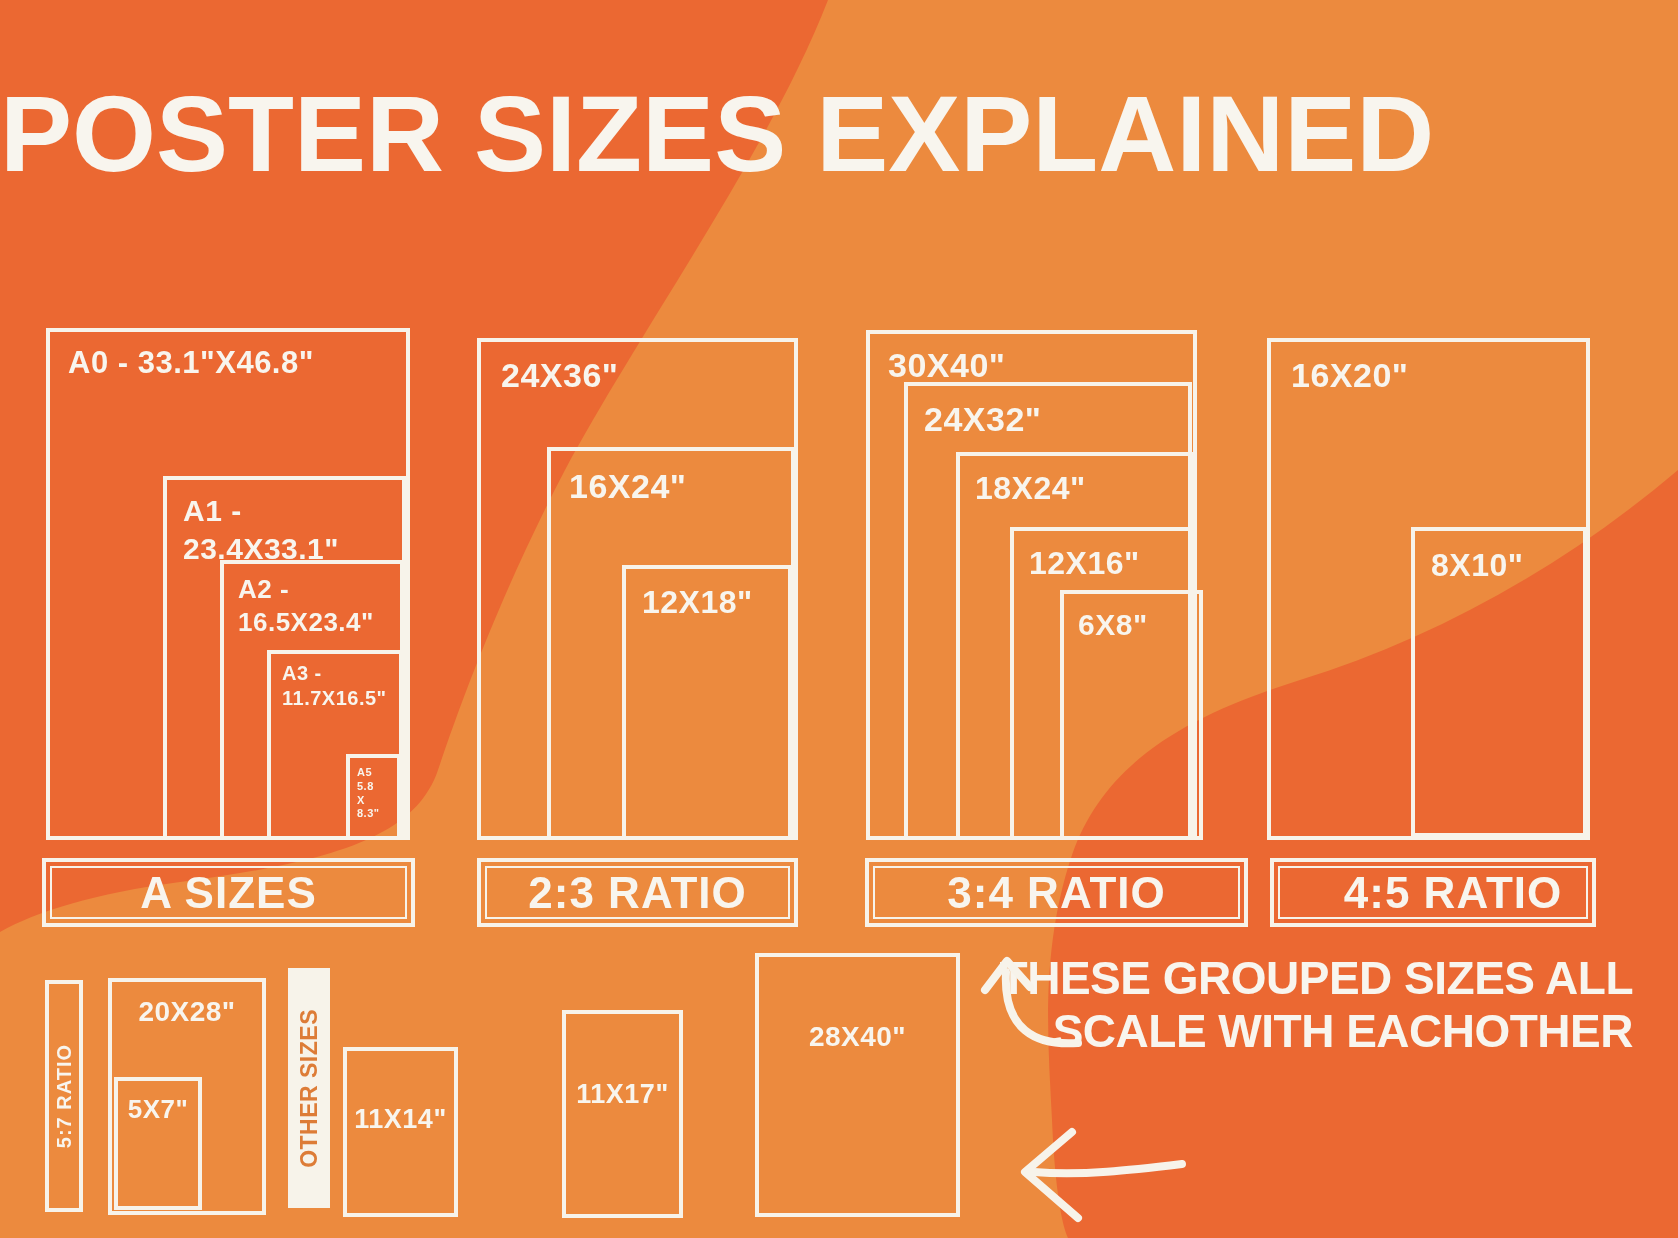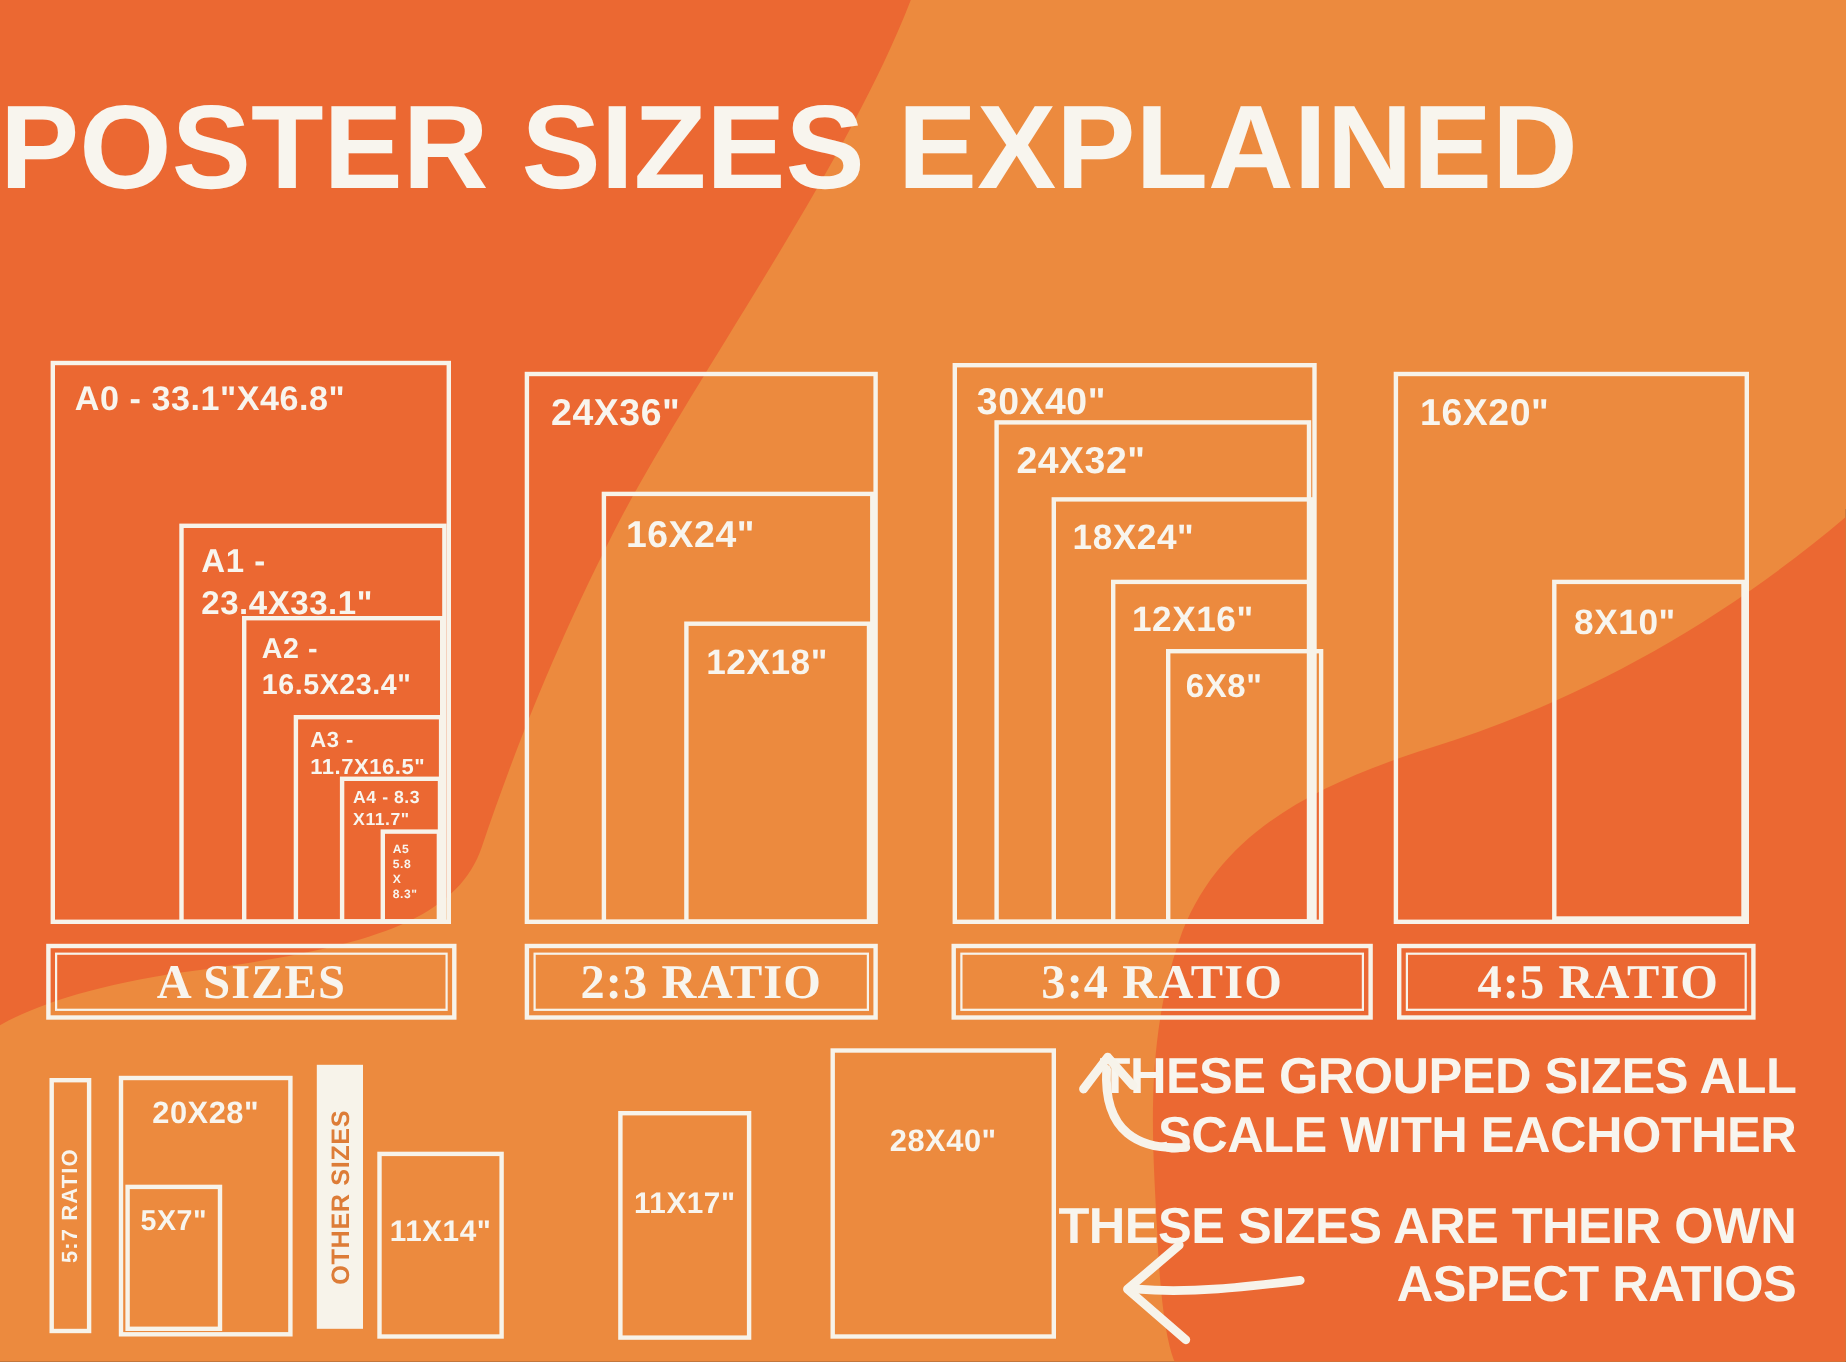--- a/index.html
+++ b/index.html
@@ -54,21 +54,21 @@
   #c4>.size-label{top:12px;left:15px;font-size:32px;}
   #c5>.size-label{top:12px;left:14px;font-size:30px;}
   
   #d1{left:1267px;top:338px;width:323px;height:502px;}
   #d2{left:1411px;top:527px;width:176px;height:310px;}
   #d1>.size-label{top:12px;left:20px;font-size:34px;}
   #d2>.size-label{top:14px;left:16px;font-size:32px;}
   
   .ratio-box{
     position:absolute;top:858px;height:69px;border:4px solid #F7F3EA;
-    box-sizing:border-box;display:flex;align-items:center;justify-content:center;font-family:Liberation Serif, serif;
+    box-sizing:border-box;display:flex;align-items:center;justify-content:center;
   }
   .ratio-box::after{
     content:"";position:absolute;inset:4px;border:2px solid #F7F3EA;pointer-events:none;
   }
   #r1{left:42px;width:373px;}
   #r2{left:477px;width:321px;}
   #r3{left:865px;width:383px;}
   #r4{left:1270px;width:326px;padding-left:40px;}
   .ratio-text{font-size:44px;font-weight:bold;letter-spacing:1px;white-space:nowrap;}
   
@@ -124,24 +124,20 @@
     </div>
   <div class="box" id="a1">
     <span class="size-label">A1 - 23.4X33.1"</span>
     </div>
   <div class="box" id="a2">
     <span class="size-label">A2 - 16.5X23.4"</span>
     </div>
   <div class="box" id="a3">
     <span class="size-label">A3 - 11.7X16.5"</span>
     </div>
-  <div class="box" id="a4">
-    <span class="size-label">A4 - 8.3
-X11.7"</span>
-    </div>
   <div class="box" id="a5">
     <span class="size-label">A5
 5.8
 X
 8.3"</span>
     </div>
 
   <div class="box" id="b1">
     <span class="size-label">24X36"</span>
     </div>
@@ -208,22 +204,20 @@
     </div>
   <div class="box" id="e4">
     <span class="size-label center-label">11X17"</span>
     </div>
   <div class="box" id="e5">
     <span class="size-label center-label">28X40"</span>
     </div>
 
   <div class="ann" id="ann1">THESE GROUPED SIZES ALL
 SCALE WITH EACHOTHER</div>
-  <div class="ann" id="ann2">THESE SIZES ARE THEIR OWN
-ASPECT RATIOS</div>
 
   <svg class="arrows" viewBox="0 0 1678 1238" aria-hidden="true">
     <g stroke="#F7F3EA" stroke-width="8" fill="none" stroke-linecap="round" stroke-linejoin="round">
       <path d="M1078 1043 C1036 1046 1003 1030 1006 972"></path>
       <path d="M985 990 L1007 961 L1030 987"></path>
       <path d="M1182 1164 C1132 1170 1082 1176 1034 1172"></path>
       <path d="M1072 1132 L1025 1172 L1078 1218"></path>
     </g>
   </svg>
 

